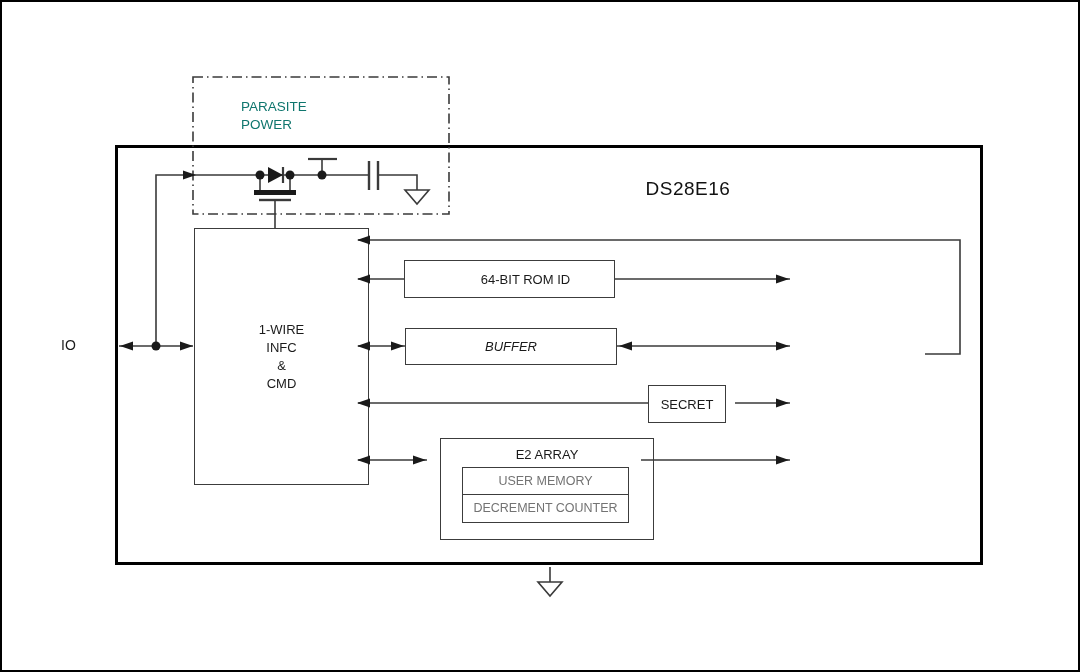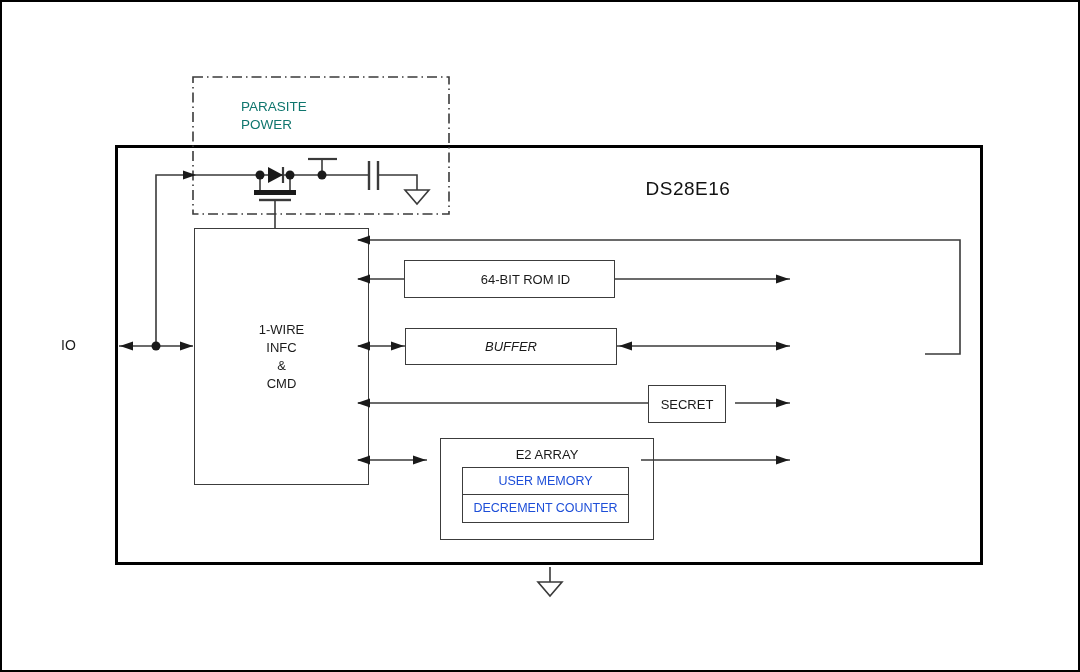--- a/index.html
+++ b/index.html
@@ -94,21 +94,21 @@
     width: 167px;
   }
   .e2-row {
     box-sizing: border-box;
     border: 1.5px solid #3c3c3c;
     height: 28.5px;
     display: flex;
     align-items: center;
     justify-content: center;
     font-size: 12.5px;
-    color: #1d4ed8;
+    color: #737373;
     background: #ffffff;
   }
   .e2-row + .e2-row { margin-top: -1.5px; }
   svg.overlay {
     position: absolute;
     left: 0;
     top: 0;
     width: 1080px;
     height: 672px;
     pointer-events: none;

